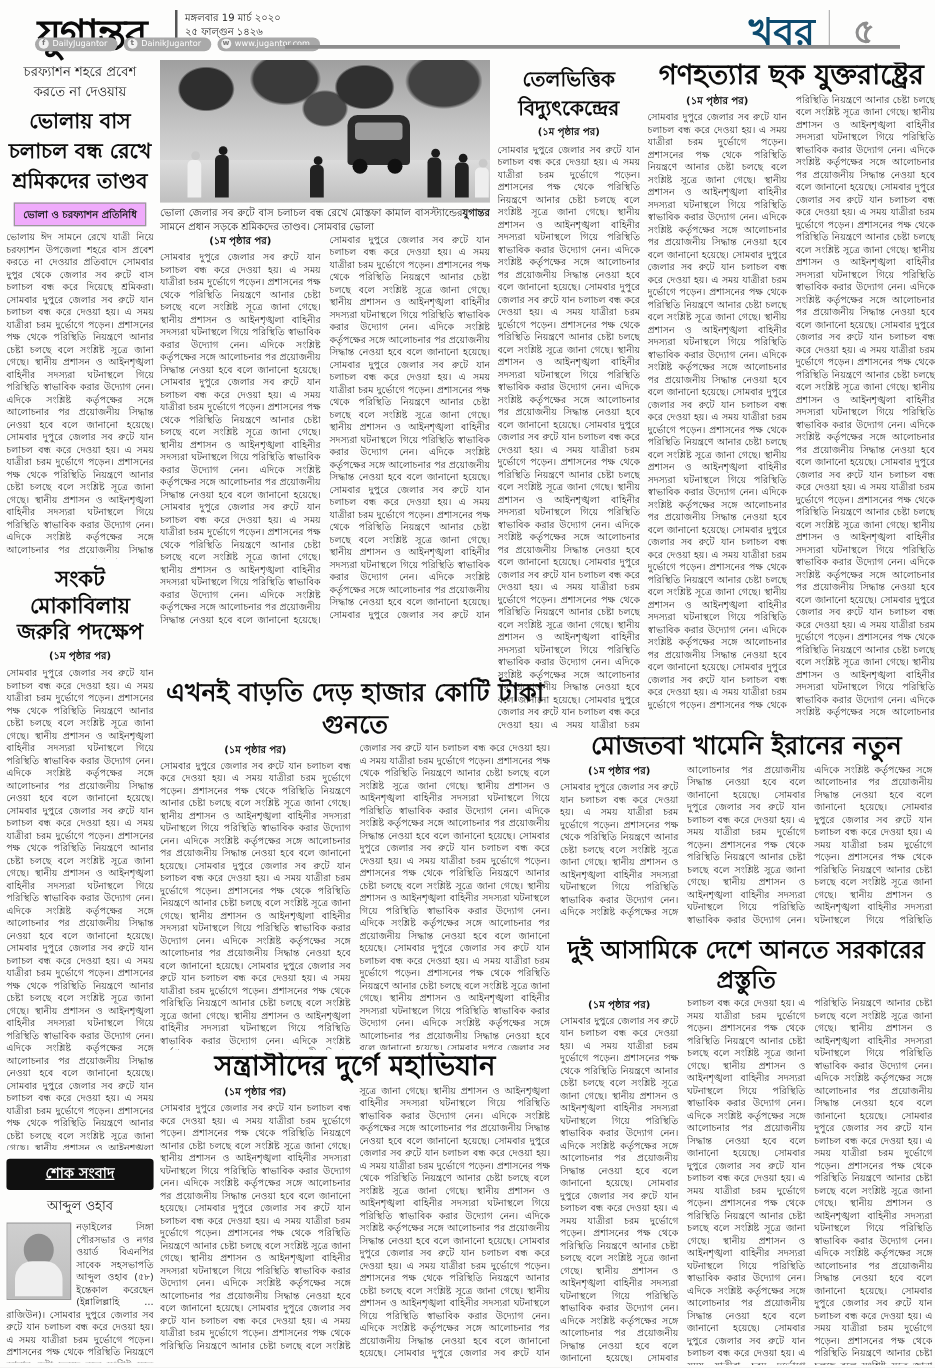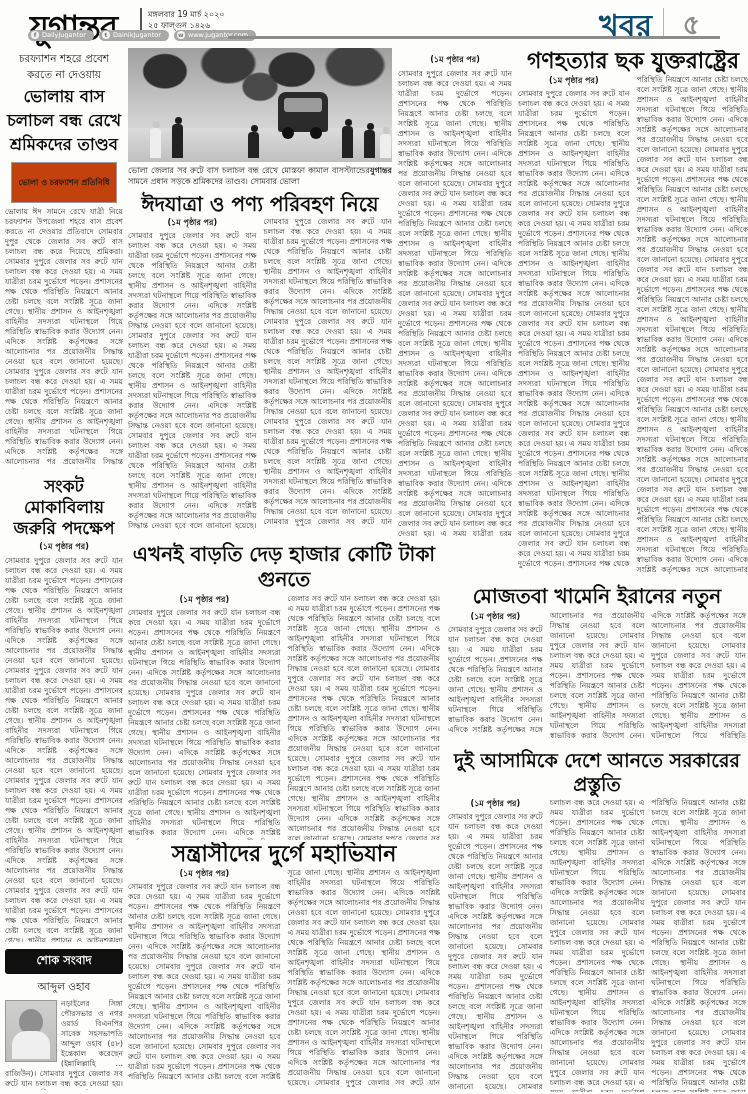--- a/index.html
+++ b/index.html
@@ -22,25 +22,25 @@
   
   .body{font-size:7.5px;line-height:10px;text-align:justify;color:#2a2a2a;overflow:hidden;}
   .cols2{column-count:2;column-gap:7px;}
   .cols3{column-count:3;column-gap:7px;}
   .cont{display:block;font-size:8px;font-weight:700;text-align:center;margin:1px 0 3px 0;color:#111;}
   .hl{font-weight:800;text-align:center;color:#0d0d0d;}
   
   .col1{position:absolute;left:5px;top:48px;width:118px;height:1042px;overflow:hidden;}
   .kicker{font-size:10.5px;line-height:16px;text-align:center;color:#222;margin-top:2px;}
   .hl-col1{font-size:16.5px;line-height:24px;margin-top:3px;}
-  .byline{margin:5px 6px 4px 6px;background:#c2410c;border:1px solid #9a9a9a;
-          font-size:8px;font-weight:700;text-align:center;padding:13px 0;}
+  .byline{margin:5px 6px 4px 6px;background:#f0abfc;border:1px solid #9a9a9a;
+          font-size:8px;font-weight:700;text-align:center;padding:2px 0;}
   .hl-shonkot{font-size:17px;line-height:21px;margin-top:7px;}
   .obit-bar{margin-top:7px;background:#101010;color:#fff;font-size:11.5px;font-weight:700;
-            text-align:center;padding:3px 0;border-radius:3px;}
+            text-align:center;padding:3px 0;border-radius:3px;text-decoration:underline;}
   .obit-name{font-size:10.5px;font-weight:400;text-align:center;margin:5px 0 3px 0;}
   .portrait{float:left;width:50px;height:60px;margin:1px 4px 2px 0;background:linear-gradient(180deg,#cfcfcf,#bdbdbd);
             position:relative;border:1px solid #999;overflow:hidden;}
   .portrait:before{content:"";position:absolute;left:13px;top:8px;width:24px;height:26px;border-radius:50%;background:#8f8f8f;}
   .portrait:after{content:"";position:absolute;left:6px;top:30px;width:38px;height:28px;border-radius:14px 14px 0 0;background:#efefef;}
   
   .photoblock{position:absolute;left:128px;top:48px;width:264px;height:492px;overflow:hidden;}
   .photo{position:relative;width:264px;height:114px;background:linear-gradient(180deg,#9f9f9f 0%,#c9c9c9 52%,#d8d8d8 75%,#c4c4c4 100%);overflow:hidden;}
   .foliage{position:absolute;left:0;top:-8px;width:264px;height:78px;
     background:
@@ -136,28 +136,28 @@
       <span class="fig" style="left:44px;height:34px;"></span>
       <span class="fig" style="left:120px;height:26px;"></span>
       <span class="fig" style="left:214px;height:32px;"></span>
       <span class="fig" style="left:236px;height:28px;"></span>
       <span class="fig light" style="left:252px;height:24px;"></span>
     </div>
     <div class="caption">
       <span class="credit">যুগান্তর</span>
       <span>ভোলা জেলার সব রুটে বাস চলাচল বন্ধ রেখে মোস্তফা কামাল বাসস্ট্যান্ডের সামনে প্রধান সড়কে শ্রমিকদের তাণ্ডব। সোমবার ভোলা</span>
     </div>
-    <div class="hl hl-eid">ঈদযাত্রা ও পণ্য পরিবহণ নিয়ে</div>
     <div class="body cols2" style="height:314px;">
       <span class="cont">(১ম পৃষ্ঠার পর)</span>
       <span>সোমবার দুপুরে জেলার সব রুটে যান চলাচল বন্ধ করে দেওয়া হয়। এ সময় যাত্রীরা চরম দুর্ভোগে পড়েন। প্রশাসনের পক্ষ থেকে পরিস্থিতি নিয়ন্ত্রণে আনার চেষ্টা চলছে বলে সংশ্লিষ্ট সূত্রে জানা গেছে। স্থানীয় প্রশাসন ও আইনশৃঙ্খলা বাহিনীর সদস্যরা ঘটনাস্থলে গিয়ে পরিস্থিতি স্বাভাবিক করার উদ্যোগ নেন। এদিকে সংশ্লিষ্ট কর্তৃপক্ষের সঙ্গে আলোচনার পর প্রয়োজনীয় সিদ্ধান্ত নেওয়া হবে বলে জানানো হয়েছে। সোমবার দুপুরে জেলার সব রুটে যান চলাচল বন্ধ করে দেওয়া হয়। এ সময় যাত্রীরা চরম দুর্ভোগে পড়েন। প্রশাসনের পক্ষ থেকে পরিস্থিতি নিয়ন্ত্রণে আনার চেষ্টা চলছে বলে সংশ্লিষ্ট সূত্রে জানা গেছে। স্থানীয় প্রশাসন ও আইনশৃঙ্খলা বাহিনীর সদস্যরা ঘটনাস্থলে গিয়ে পরিস্থিতি স্বাভাবিক করার উদ্যোগ নেন। এদিকে সংশ্লিষ্ট কর্তৃপক্ষের সঙ্গে আলোচনার পর প্রয়োজনীয় সিদ্ধান্ত নেওয়া হবে বলে জানানো হয়েছে। সোমবার দুপুরে জেলার সব রুটে যান চলাচল বন্ধ করে দেওয়া হয়। এ সময় যাত্রীরা চরম দুর্ভোগে পড়েন। প্রশাসনের পক্ষ থেকে পরিস্থিতি নিয়ন্ত্রণে আনার চেষ্টা চলছে বলে সংশ্লিষ্ট সূত্রে জানা গেছে। স্থানীয় প্রশাসন ও আইনশৃঙ্খলা বাহিনীর সদস্যরা ঘটনাস্থলে গিয়ে পরিস্থিতি স্বাভাবিক করার উদ্যোগ নেন। এদিকে সংশ্লিষ্ট কর্তৃপক্ষের সঙ্গে আলোচনার পর প্রয়োজনীয় সিদ্ধান্ত নেওয়া হবে বলে জানানো হয়েছে। সোমবার দুপুরে জেলার সব রুটে যান চলাচল বন্ধ করে দেওয়া হয়। এ সময় যাত্রীরা চরম দুর্ভোগে পড়েন। প্রশাসনের পক্ষ থেকে পরিস্থিতি নিয়ন্ত্রণে আনার চেষ্টা চলছে বলে সংশ্লিষ্ট সূত্রে জানা গেছে। স্থানীয় প্রশাসন ও আইনশৃঙ্খলা বাহিনীর সদস্যরা ঘটনাস্থলে গিয়ে পরিস্থিতি স্বাভাবিক করার উদ্যোগ নেন। এদিকে সংশ্লিষ্ট কর্তৃপক্ষের সঙ্গে আলোচনার পর প্রয়োজনীয় সিদ্ধান্ত নেওয়া হবে বলে জানানো হয়েছে। সোমবার দুপুরে জেলার সব রুটে যান চলাচল বন্ধ করে দেওয়া হয়। এ সময় যাত্রীরা চরম দুর্ভোগে পড়েন। প্রশাসনের পক্ষ থেকে পরিস্থিতি নিয়ন্ত্রণে আনার চেষ্টা চলছে বলে সংশ্লিষ্ট সূত্রে জানা গেছে। স্থানীয় প্রশাসন ও আইনশৃঙ্খলা বাহিনীর সদস্যরা ঘটনাস্থলে গিয়ে পরিস্থিতি স্বাভাবিক করার উদ্যোগ নেন। এদিকে সংশ্লিষ্ট কর্তৃপক্ষের সঙ্গে আলোচনার পর প্রয়োজনীয় সিদ্ধান্ত নেওয়া হবে বলে জানানো হয়েছে। সোমবার দুপুরে জেলার সব রুটে যান চলাচল বন্ধ করে দেওয়া হয়। এ সময় যাত্রীরা চরম দুর্ভোগে পড়েন। প্রশাসনের পক্ষ থেকে পরিস্থিতি নিয়ন্ত্রণে আনার চেষ্টা চলছে বলে সংশ্লিষ্ট সূত্রে জানা গেছে। স্থানীয় প্রশাসন ও আইনশৃঙ্খলা বাহিনীর সদস্যরা ঘটনাস্থলে গিয়ে পরিস্থিতি স্বাভাবিক করার উদ্যোগ নেন। এদিকে সংশ্লিষ্ট কর্তৃপক্ষের সঙ্গে আলোচনার পর প্রয়োজনীয় সিদ্ধান্ত নেওয়া হবে বলে জানানো হয়েছে। সোমবার দুপুরে জেলার সব রুটে যান চলাচল বন্ধ করে দেওয়া হয়। এ সময় যাত্রীরা চরম দুর্ভোগে পড়েন। প্রশাসনের পক্ষ থেকে পরিস্থিতি নিয়ন্ত্রণে আনার চেষ্টা চলছে বলে সংশ্লিষ্ট সূত্রে জানা গেছে। স্থানীয় প্রশাসন ও আইনশৃঙ্খলা বাহিনীর সদস্যরা ঘটনাস্থলে গিয়ে পরিস্থিতি স্বাভাবিক করার উদ্যোগ নেন। এদিকে সংশ্লিষ্ট কর্তৃপক্ষের সঙ্গে আলোচনার পর প্রয়োজনীয় সিদ্ধান্ত নেওয়া হবে বলে জানানো হয়েছে। সোমবার দুপুরে জেলার সব রুটে যান চলাচল বন্ধ করে দেওয়া হয়। এ সময় যাত্রীরা চরম দুর্ভোগে পড়েন। প্রশাসনের পক্ষ থেকে পরিস্থিতি নিয়ন্ত্রণে আনার চেষ্টা চলছে বলে সংশ্লিষ্ট সূত্রে জানা গেছে। স্থানীয় প্রশাসন ও আইনশৃঙ্খলা বাহিনীর সদস্যরা ঘটনাস্থলে গিয়ে পরিস্থিতি স্বাভাবিক করার উদ্যোগ নেন। এদিকে সংশ্লিষ্ট কর্তৃপক্ষের সঙ্গে আলোচনার পর প্রয়োজনীয় সিদ্ধান্ত নেওয়া হবে বলে জানানো হয়েছে। </span>
     </div>
   </div>
 
   <div class="telcol">
+    <div class="hl hl-tel">তেলভিত্তিক বিদ্যুৎকেন্দ্রের</div>
     <span class="cont">(১ম পৃষ্ঠার পর)</span>
     <div class="body" style="height:468px;">সোমবার দুপুরে জেলার সব রুটে যান চলাচল বন্ধ করে দেওয়া হয়। এ সময় যাত্রীরা চরম দুর্ভোগে পড়েন। প্রশাসনের পক্ষ থেকে পরিস্থিতি নিয়ন্ত্রণে আনার চেষ্টা চলছে বলে সংশ্লিষ্ট সূত্রে জানা গেছে। স্থানীয় প্রশাসন ও আইনশৃঙ্খলা বাহিনীর সদস্যরা ঘটনাস্থলে গিয়ে পরিস্থিতি স্বাভাবিক করার উদ্যোগ নেন। এদিকে সংশ্লিষ্ট কর্তৃপক্ষের সঙ্গে আলোচনার পর প্রয়োজনীয় সিদ্ধান্ত নেওয়া হবে বলে জানানো হয়েছে। সোমবার দুপুরে জেলার সব রুটে যান চলাচল বন্ধ করে দেওয়া হয়। এ সময় যাত্রীরা চরম দুর্ভোগে পড়েন। প্রশাসনের পক্ষ থেকে পরিস্থিতি নিয়ন্ত্রণে আনার চেষ্টা চলছে বলে সংশ্লিষ্ট সূত্রে জানা গেছে। স্থানীয় প্রশাসন ও আইনশৃঙ্খলা বাহিনীর সদস্যরা ঘটনাস্থলে গিয়ে পরিস্থিতি স্বাভাবিক করার উদ্যোগ নেন। এদিকে সংশ্লিষ্ট কর্তৃপক্ষের সঙ্গে আলোচনার পর প্রয়োজনীয় সিদ্ধান্ত নেওয়া হবে বলে জানানো হয়েছে। সোমবার দুপুরে জেলার সব রুটে যান চলাচল বন্ধ করে দেওয়া হয়। এ সময় যাত্রীরা চরম দুর্ভোগে পড়েন। প্রশাসনের পক্ষ থেকে পরিস্থিতি নিয়ন্ত্রণে আনার চেষ্টা চলছে বলে সংশ্লিষ্ট সূত্রে জানা গেছে। স্থানীয় প্রশাসন ও আইনশৃঙ্খলা বাহিনীর সদস্যরা ঘটনাস্থলে গিয়ে পরিস্থিতি স্বাভাবিক করার উদ্যোগ নেন। এদিকে সংশ্লিষ্ট কর্তৃপক্ষের সঙ্গে আলোচনার পর প্রয়োজনীয় সিদ্ধান্ত নেওয়া হবে বলে জানানো হয়েছে। সোমবার দুপুরে জেলার সব রুটে যান চলাচল বন্ধ করে দেওয়া হয়। এ সময় যাত্রীরা চরম দুর্ভোগে পড়েন। প্রশাসনের পক্ষ থেকে পরিস্থিতি নিয়ন্ত্রণে আনার চেষ্টা চলছে বলে সংশ্লিষ্ট সূত্রে জানা গেছে। স্থানীয় প্রশাসন ও আইনশৃঙ্খলা বাহিনীর সদস্যরা ঘটনাস্থলে গিয়ে পরিস্থিতি স্বাভাবিক করার উদ্যোগ নেন। এদিকে সংশ্লিষ্ট কর্তৃপক্ষের সঙ্গে আলোচনার পর প্রয়োজনীয় সিদ্ধান্ত নেওয়া হবে বলে জানানো হয়েছে। সোমবার দুপুরে জেলার সব রুটে যান চলাচল বন্ধ করে দেওয়া হয়। এ সময় যাত্রীরা চরম দুর্ভোগে পড়েন। প্রশাসনের পক্ষ থেকে পরিস্থিতি নিয়ন্ত্রণে আনার চেষ্টা চলছে বলে সংশ্লিষ্ট সূত্রে জানা গেছে। স্থানীয় প্রশাসন ও আইনশৃঙ্খলা বাহিনীর সদস্যরা ঘটনাস্থলে গিয়ে পরিস্থিতি স্বাভাবিক করার উদ্যোগ নেন। এদিকে সংশ্লিষ্ট কর্তৃপক্ষের সঙ্গে আলোচনার পর প্রয়োজনীয় সিদ্ধান্ত নেওয়া হবে বলে জানানো হয়েছে। সোমবার দুপুরে জেলার সব রুটে যান চলাচল বন্ধ করে দেওয়া হয়। এ সময় যাত্রীরা চরম দুর্ভোগে পড়েন। প্রশাসনের পক্ষ থেকে পরিস্থিতি নিয়ন্ত্রণে আনার চেষ্টা চলছে বলে সংশ্লিষ্ট সূত্রে জানা গেছে। স্থানীয় প্রশাসন ও আইনশৃঙ্খলা বাহিনীর সদস্যরা ঘটনাস্থলে গিয়ে পরিস্থিতি স্বাভাবিক করার উদ্যোগ নেন। এদিকে সংশ্লিষ্ট কর্তৃপক্ষের সঙ্গে আলোচনার পর প্রয়োজনীয় সিদ্ধান্ত নেওয়া হবে বলে জানানো হয়েছে। </div>
   </div>
 
   <div class="gonoblock">
     <div class="hl hl-gono">গণহত্যার ছক যুক্তরাষ্ট্রের</div>
     <div class="body cols2" style="height:502px;">
       <span class="cont">(১ম পৃষ্ঠার পর)</span>
       <span>সোমবার দুপুরে জেলার সব রুটে যান চলাচল বন্ধ করে দেওয়া হয়। এ সময় যাত্রীরা চরম দুর্ভোগে পড়েন। প্রশাসনের পক্ষ থেকে পরিস্থিতি নিয়ন্ত্রণে আনার চেষ্টা চলছে বলে সংশ্লিষ্ট সূত্রে জানা গেছে। স্থানীয় প্রশাসন ও আইনশৃঙ্খলা বাহিনীর সদস্যরা ঘটনাস্থলে গিয়ে পরিস্থিতি স্বাভাবিক করার উদ্যোগ নেন। এদিকে সংশ্লিষ্ট কর্তৃপক্ষের সঙ্গে আলোচনার পর প্রয়োজনীয় সিদ্ধান্ত নেওয়া হবে বলে জানানো হয়েছে। সোমবার দুপুরে জেলার সব রুটে যান চলাচল বন্ধ করে দেওয়া হয়। এ সময় যাত্রীরা চরম দুর্ভোগে পড়েন। প্রশাসনের পক্ষ থেকে পরিস্থিতি নিয়ন্ত্রণে আনার চেষ্টা চলছে বলে সংশ্লিষ্ট সূত্রে জানা গেছে। স্থানীয় প্রশাসন ও আইনশৃঙ্খলা বাহিনীর সদস্যরা ঘটনাস্থলে গিয়ে পরিস্থিতি স্বাভাবিক করার উদ্যোগ নেন। এদিকে সংশ্লিষ্ট কর্তৃপক্ষের সঙ্গে আলোচনার পর প্রয়োজনীয় সিদ্ধান্ত নেওয়া হবে বলে জানানো হয়েছে। সোমবার দুপুরে জেলার সব রুটে যান চলাচল বন্ধ করে দেওয়া হয়। এ সময় যাত্রীরা চরম দুর্ভোগে পড়েন। প্রশাসনের পক্ষ থেকে পরিস্থিতি নিয়ন্ত্রণে আনার চেষ্টা চলছে বলে সংশ্লিষ্ট সূত্রে জানা গেছে। স্থানীয় প্রশাসন ও আইনশৃঙ্খলা বাহিনীর সদস্যরা ঘটনাস্থলে গিয়ে পরিস্থিতি স্বাভাবিক করার উদ্যোগ নেন। এদিকে সংশ্লিষ্ট কর্তৃপক্ষের সঙ্গে আলোচনার পর প্রয়োজনীয় সিদ্ধান্ত নেওয়া হবে বলে জানানো হয়েছে। সোমবার দুপুরে জেলার সব রুটে যান চলাচল বন্ধ করে দেওয়া হয়। এ সময় যাত্রীরা চরম দুর্ভোগে পড়েন। প্রশাসনের পক্ষ থেকে পরিস্থিতি নিয়ন্ত্রণে আনার চেষ্টা চলছে বলে সংশ্লিষ্ট সূত্রে জানা গেছে। স্থানীয় প্রশাসন ও আইনশৃঙ্খলা বাহিনীর সদস্যরা ঘটনাস্থলে গিয়ে পরিস্থিতি স্বাভাবিক করার উদ্যোগ নেন। এদিকে সংশ্লিষ্ট কর্তৃপক্ষের সঙ্গে আলোচনার পর প্রয়োজনীয় সিদ্ধান্ত নেওয়া হবে বলে জানানো হয়েছে। সোমবার দুপুরে জেলার সব রুটে যান চলাচল বন্ধ করে দেওয়া হয়। এ সময় যাত্রীরা চরম দুর্ভোগে পড়েন। প্রশাসনের পক্ষ থেকে পরিস্থিতি নিয়ন্ত্রণে আনার চেষ্টা চলছে বলে সংশ্লিষ্ট সূত্রে জানা গেছে। স্থানীয় প্রশাসন ও আইনশৃঙ্খলা বাহিনীর সদস্যরা ঘটনাস্থলে গিয়ে পরিস্থিতি স্বাভাবিক করার উদ্যোগ নেন। এদিকে সংশ্লিষ্ট কর্তৃপক্ষের সঙ্গে আলোচনার পর প্রয়োজনীয় সিদ্ধান্ত নেওয়া হবে বলে জানানো হয়েছে। সোমবার দুপুরে জেলার সব রুটে যান চলাচল বন্ধ করে দেওয়া হয়। এ সময় যাত্রীরা চরম দুর্ভোগে পড়েন। প্রশাসনের পক্ষ থেকে পরিস্থিতি নিয়ন্ত্রণে আনার চেষ্টা চলছে বলে সংশ্লিষ্ট সূত্রে জানা গেছে। স্থানীয় প্রশাসন ও আইনশৃঙ্খলা বাহিনীর সদস্যরা ঘটনাস্থলে গিয়ে পরিস্থিতি স্বাভাবিক করার উদ্যোগ নেন। এদিকে সংশ্লিষ্ট কর্তৃপক্ষের সঙ্গে আলোচনার পর প্রয়োজনীয় সিদ্ধান্ত নেওয়া হবে বলে জানানো হয়েছে। সোমবার দুপুরে জেলার সব রুটে যান চলাচল বন্ধ করে দেওয়া হয়। এ সময় যাত্রীরা চরম দুর্ভোগে পড়েন। প্রশাসনের পক্ষ থেকে পরিস্থিতি নিয়ন্ত্রণে আনার চেষ্টা চলছে বলে সংশ্লিষ্ট সূত্রে জানা গেছে। স্থানীয় প্রশাসন ও আইনশৃঙ্খলা বাহিনীর সদস্যরা ঘটনাস্থলে গিয়ে পরিস্থিতি স্বাভাবিক করার উদ্যোগ নেন। এদিকে সংশ্লিষ্ট কর্তৃপক্ষের সঙ্গে আলোচনার পর প্রয়োজনীয় সিদ্ধান্ত নেওয়া হবে বলে জানানো হয়েছে। সোমবার দুপুরে জেলার সব রুটে যান চলাচল বন্ধ করে দেওয়া হয়। এ সময় যাত্রীরা চরম দুর্ভোগে পড়েন। প্রশাসনের পক্ষ থেকে পরিস্থিতি নিয়ন্ত্রণে আনার চেষ্টা চলছে বলে সংশ্লিষ্ট সূত্রে জানা গেছে। স্থানীয় প্রশাসন ও আইনশৃঙ্খলা বাহিনীর সদস্যরা ঘটনাস্থলে গিয়ে পরিস্থিতি স্বাভাবিক করার উদ্যোগ নেন। এদিকে সংশ্লিষ্ট কর্তৃপক্ষের সঙ্গে আলোচনার পর প্রয়োজনীয় সিদ্ধান্ত নেওয়া হবে বলে জানানো হয়েছে। সোমবার দুপুরে জেলার সব রুটে যান চলাচল বন্ধ করে দেওয়া হয়। এ সময় যাত্রীরা চরম দুর্ভোগে পড়েন। প্রশাসনের পক্ষ থেকে পরিস্থিতি নিয়ন্ত্রণে আনার চেষ্টা চলছে বলে সংশ্লিষ্ট সূত্রে জানা গেছে। স্থানীয় প্রশাসন ও আইনশৃঙ্খলা বাহিনীর সদস্যরা ঘটনাস্থলে গিয়ে পরিস্থিতি স্বাভাবিক করার উদ্যোগ নেন। এদিকে সংশ্লিষ্ট কর্তৃপক্ষের সঙ্গে আলোচনার পর প্রয়োজনীয় সিদ্ধান্ত নেওয়া হবে বলে জানানো হয়েছে। সোমবার দুপুরে জেলার সব রুটে যান চলাচল বন্ধ করে দেওয়া হয়। এ সময় যাত্রীরা চরম দুর্ভোগে পড়েন। প্রশাসনের পক্ষ থেকে পরিস্থিতি নিয়ন্ত্রণে আনার চেষ্টা চলছে বলে সংশ্লিষ্ট সূত্রে জানা গেছে। স্থানীয় প্রশাসন ও আইনশৃঙ্খলা বাহিনীর সদস্যরা ঘটনাস্থলে গিয়ে পরিস্থিতি স্বাভাবিক করার উদ্যোগ নেন। এদিকে সংশ্লিষ্ট কর্তৃপক্ষের সঙ্গে আলোচনার পর প্রয়োজনীয় সিদ্ধান্ত নেওয়া হবে বলে জানানো হয়েছে। সোমবার দুপুরে জেলার সব রুটে যান চলাচল বন্ধ করে দেওয়া হয়। এ সময় যাত্রীরা চরম দুর্ভোগে পড়েন। প্রশাসনের পক্ষ থেকে পরিস্থিতি নিয়ন্ত্রণে আনার চেষ্টা চলছে বলে সংশ্লিষ্ট সূত্রে জানা গেছে। স্থানীয় প্রশাসন ও আইনশৃঙ্খলা বাহিনীর সদস্যরা ঘটনাস্থলে গিয়ে পরিস্থিতি স্বাভাবিক করার উদ্যোগ নেন। এদিকে সংশ্লিষ্ট কর্তৃপক্ষের সঙ্গে আলোচনার পর প্রয়োজনীয় সিদ্ধান্ত নেওয়া হবে বলে জানানো হয়েছে। সোমবার দুপুরে জেলার সব রুটে যান চলাচল বন্ধ করে দেওয়া হয়। এ সময় যাত্রীরা চরম দুর্ভোগে পড়েন। প্রশাসনের পক্ষ থেকে পরিস্থিতি নিয়ন্ত্রণে আনার চেষ্টা চলছে বলে সংশ্লিষ্ট সূত্রে জানা গেছে। স্থানীয় প্রশাসন ও আইনশৃঙ্খলা বাহিনীর সদস্যরা ঘটনাস্থলে গিয়ে পরিস্থিতি স্বাভাবিক করার উদ্যোগ নেন। এদিকে সংশ্লিষ্ট কর্তৃপক্ষের সঙ্গে আলোচনার পর প্রয়োজনীয় সিদ্ধান্ত নেওয়া হবে বলে জানানো হয়েছে। </span>
     </div>

